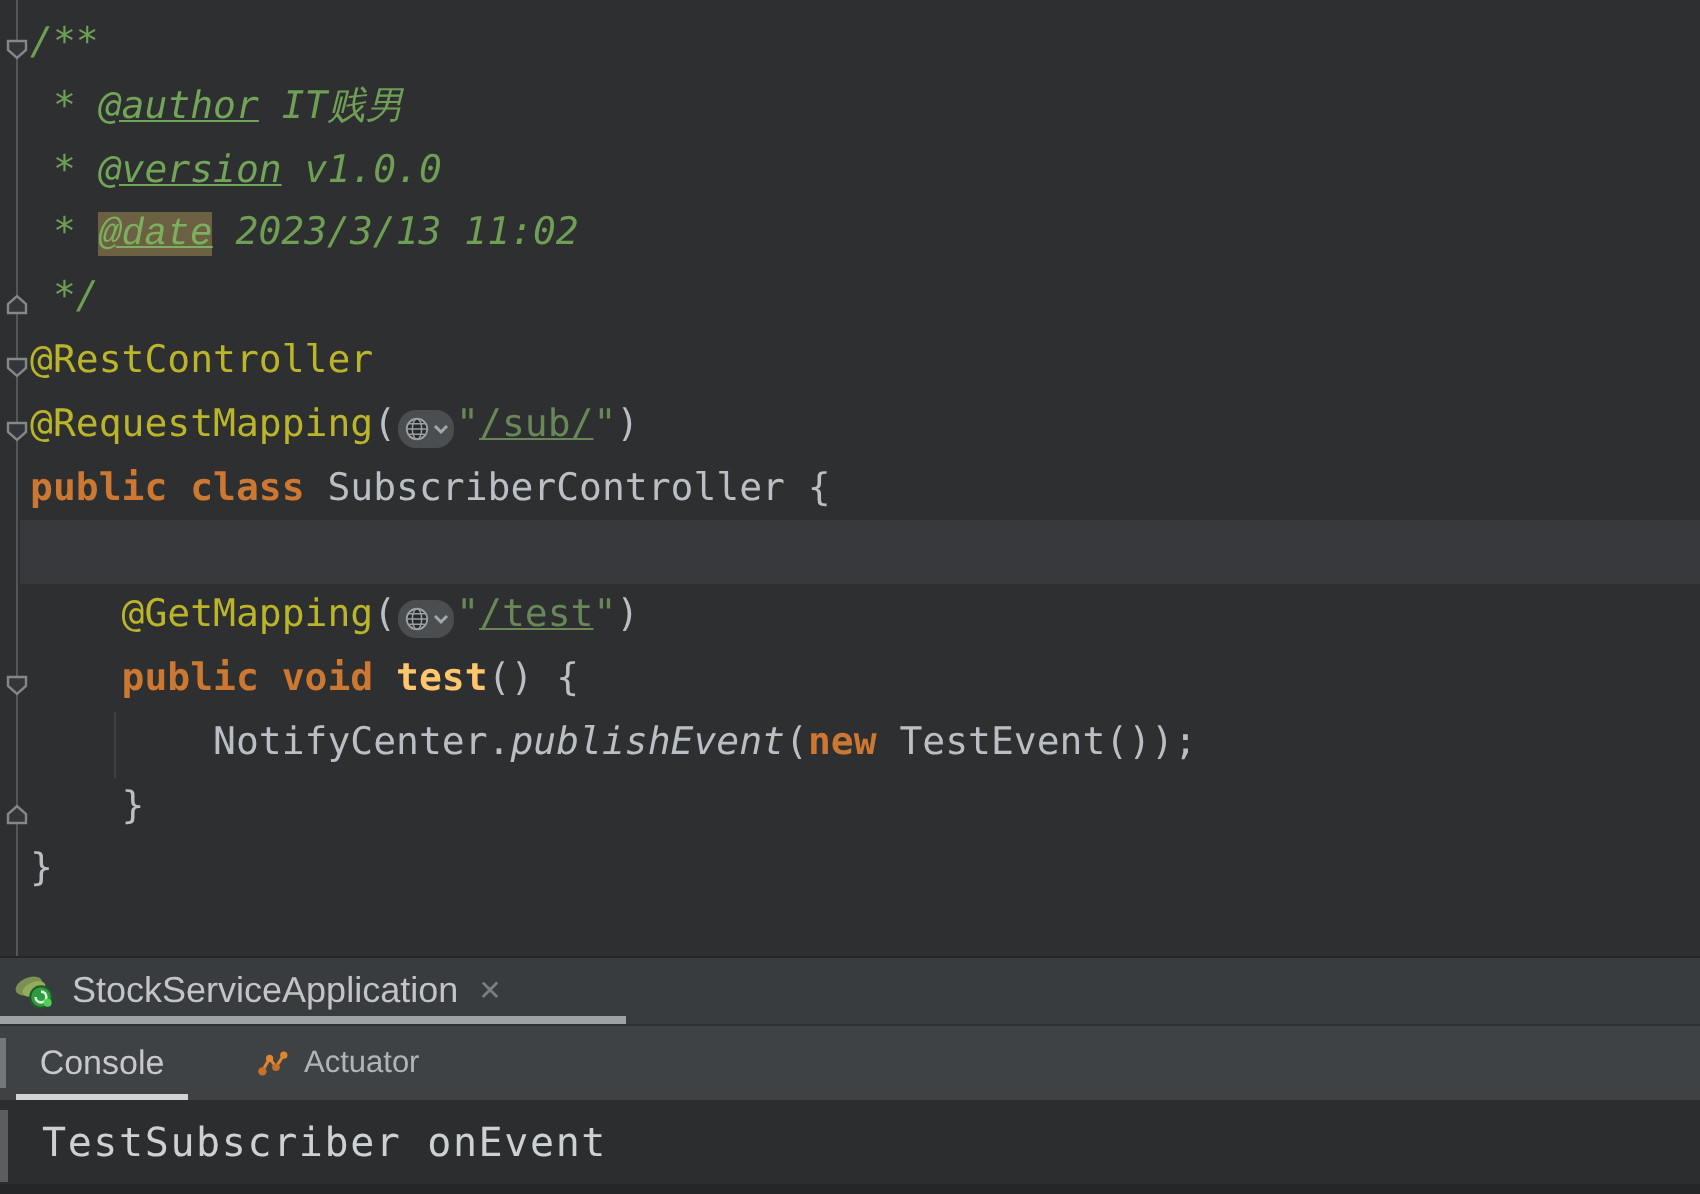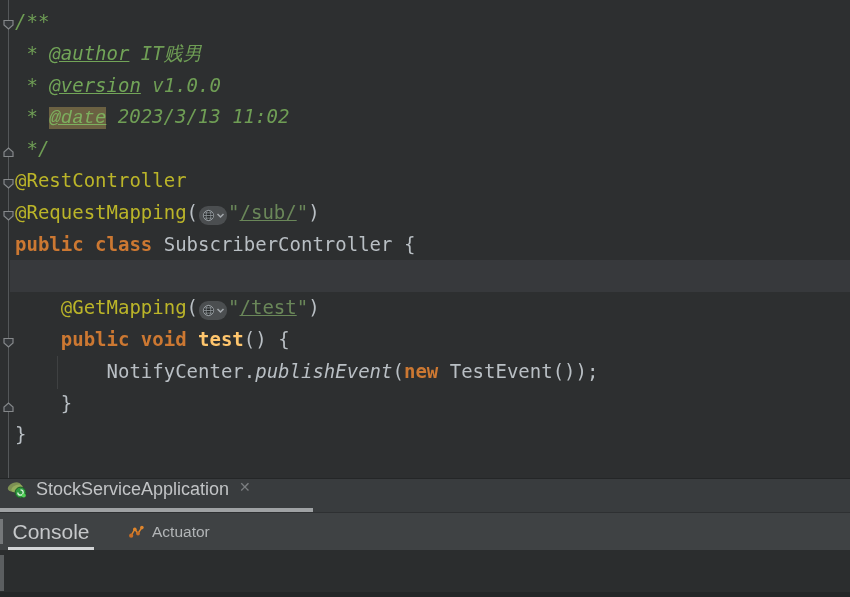--- a/index.html
+++ b/index.html
@@ -36,36 +36,36 @@
     background:#4b4e50; border-radius:9px;
   }
   .indent-guide { position:absolute; left:57px; top:356px; width:1px; height:33px; background:rgba(255,255,255,0.09); }
   
   .run-header {
     position:absolute; left:0; top:478px; width:850px; height:34px;
     background:#393c3e; border-top:1px solid #242627;
   }
   .run-tab {
     position:relative; height:100%; width:313px;
-    display:flex; padding-left:7px;
+    display:flex; align-items:center; padding-left:7px;
     font-family:"Liberation Sans", sans-serif;
   }
   .run-title { font-size:18px; color:#c2c4c6; margin-left:6px; }
   .run-close { font-size:14px; color:#7b7e80; margin-left:10px; font-family:"DejaVu Sans", sans-serif; }
   .run-underline { position:absolute; left:0; bottom:0; width:313px; height:4px; background:#9fa2a4; }
   
   .tool-tabs {
     position:absolute; left:0; top:512px; width:850px; height:38px;
     background:#3f4244; border-top:1px solid #2e3032;
     font-family:"Liberation Sans", sans-serif;
   }
   .drag-handle { position:absolute; left:0; top:6px; width:3px; height:25px; background:#75787a; }
   .tab { position:absolute; top:0; height:100%; display:flex; align-items:center; }
   .console-tab { left:8px; width:86px; justify-content:center; }
-  .console-tab span { font-size:21px; color:#c6c8ca; }
+  .console-tab span { font-size:17px; color:#c6c8ca; }
   .tab-underline { position:absolute; left:0; bottom:0; width:86px; height:3px; background:#d2d4d6; }
   .actuator-tab { left:128px; }
   .actuator-tab .actuator-label { font-size:15.5px; color:#b2b5b7; margin-left:7px; }
   
   .console { position:absolute; left:0; top:550px; width:850px; height:47px; background:#2b2d2e; }
   .console-thumb { position:absolute; left:0; top:5px; width:4px; height:36px; background:#5b5e60; }
   .console-text {
     position:absolute; left:21px; top:9px;
     font-family:"DejaVu Sans Mono", monospace; font-size:20px; letter-spacing:0.8px;
     color:#ccd1d4; white-space:pre;
@@ -162,16 +162,17 @@
           <circle cx="10" cy="10.6" r="1.9" fill="#c96f26"></circle>
           <circle cx="13.9" cy="4.6" r="1.8" fill="#e0862c"></circle>
         </svg>
       </span>
       <span class="actuator-label">Actuator</span>
     </div>
   </div>
 
   <div class="console">
     <div class="console-thumb"></div>
+    <div class="console-text">TestSubscriber onEvent</div>
     <div class="bottom-strip"></div>
   </div>
 
 </div>
 
 </body></html>

